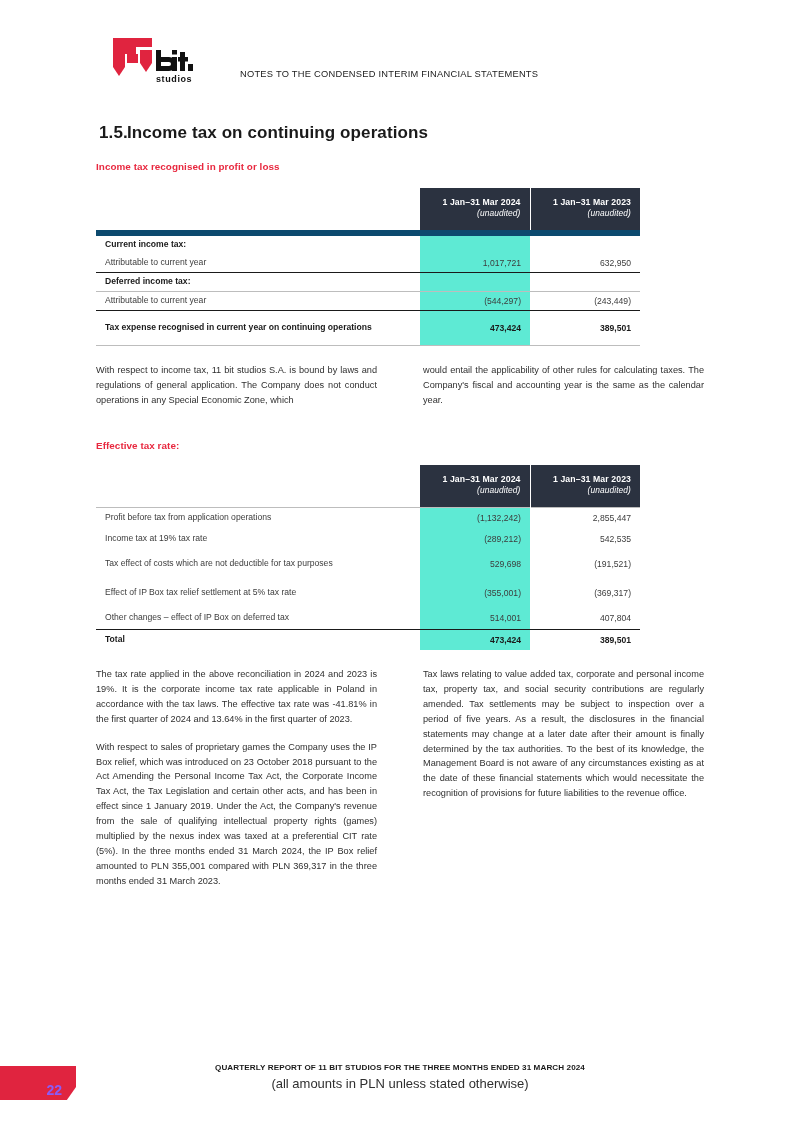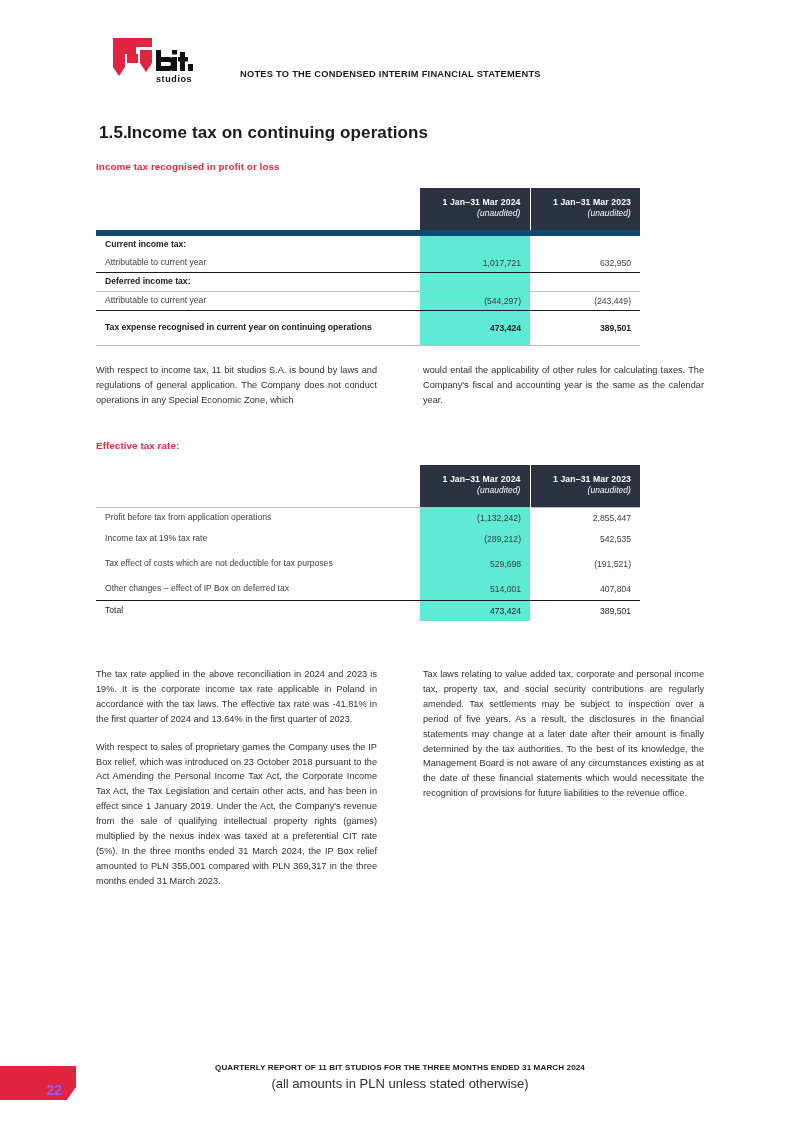--- a/index.html
+++ b/index.html
@@ -35,21 +35,21 @@
     left: 113px;
     top: 2px;
     width: 82px;
     height: 48px;
   }
   .header-title {
     position: absolute;
     left: 240px;
     top: 33px;
     font-size: 9.3px;
-    font-weight: bold;
+    font-weight: normal;
     letter-spacing: 0.25px;
     color: #1a1a1a;
     white-space: nowrap;
   }
 
   
   .section-heading {
     position: absolute;
     left: 99px;
     top: 123px;
@@ -140,21 +140,21 @@
   .t1 tr.r-total td { font-weight: bold; color: #1a1a1a; height: 30px; }
   .t1 tr.r-total td.lbl { line-height: 1.3; padding-top: 2px; padding-bottom: 2px; }
 
   .t1 tr.bt-thin td { border-top: 6px solid #0c4a6e; }
   .t1 tr.bb-dark td { border-bottom: 1.6px solid #1a1a1a; }
   .t1 tr.bb-thin td { border-bottom: 1px solid #bdbdbd; }
 
   
   .t2 tr.r-line td { height: 21px; }
   .t2 tr.r-gap td { height: 29px; }
-  .t2 tr.r-total td { font-weight: normal; color: #1a1a1a; height: 20px; }
+  .t2 tr.r-total td { font-weight: bold; color: #1a1a1a; height: 20px; }
   .t2 tr.bb-dark td { border-bottom: 1.6px solid #1a1a1a; }
   .t2 tr.bt-thin td { border-top: 1px solid #bdbdbd; }
 
   
   .copy {
     position: absolute;
     font-size: 9.2px;
     line-height: 1.62;
     color: #2f2f2f;
     text-align: justify;
@@ -342,20 +342,25 @@
       <tr class="r-line">
         <td class="lbl">Income tax at 19% tax rate</td>
         <td class="val shade">(289,212)</td>
         <td class="val">542,535</td>
       </tr>
       <tr class="r-gap">
         <td class="lbl">Tax effect of costs which are not deductible for tax purposes</td>
         <td class="val shade">529,698</td>
         <td class="val">(191,521)</td>
       </tr>
+      <tr class="r-gap">
+        <td class="lbl">Effect of IP Box tax relief settlement at 5% tax rate</td>
+        <td class="val shade">(355,001)</td>
+        <td class="val">(369,317)</td>
+      </tr>
       <tr class="r-line bb-dark">
         <td class="lbl">Other changes – effect of IP Box on deferred tax</td>
         <td class="val shade">514,001</td>
         <td class="val">407,804</td>
       </tr>
       <tr class="r-total bb-thin">
         <td class="lbl">Total</td>
         <td class="val shade">473,424</td>
         <td class="val">389,501</td>
       </tr>

